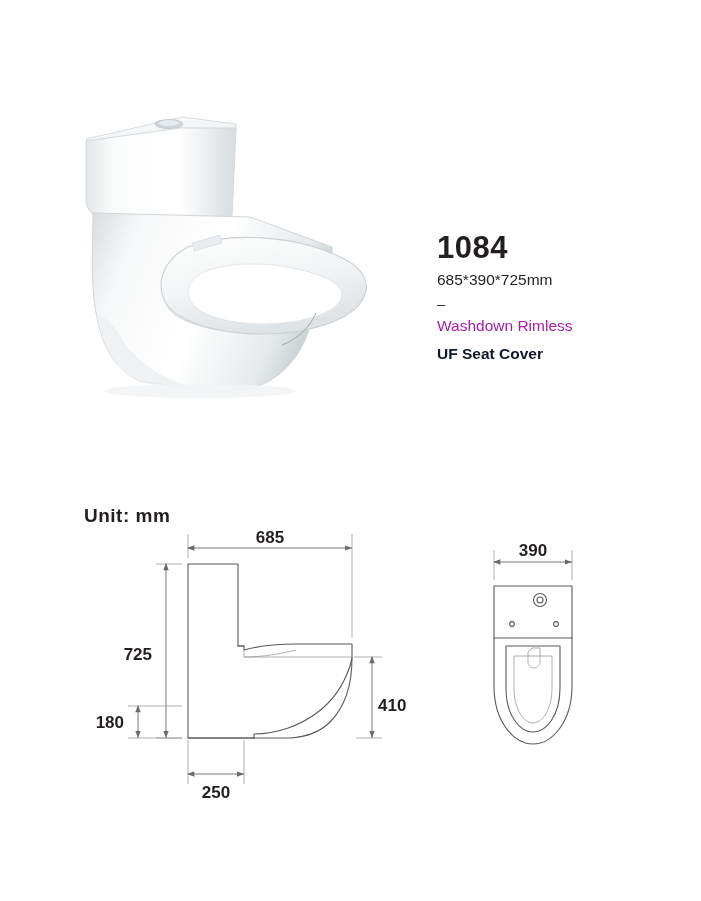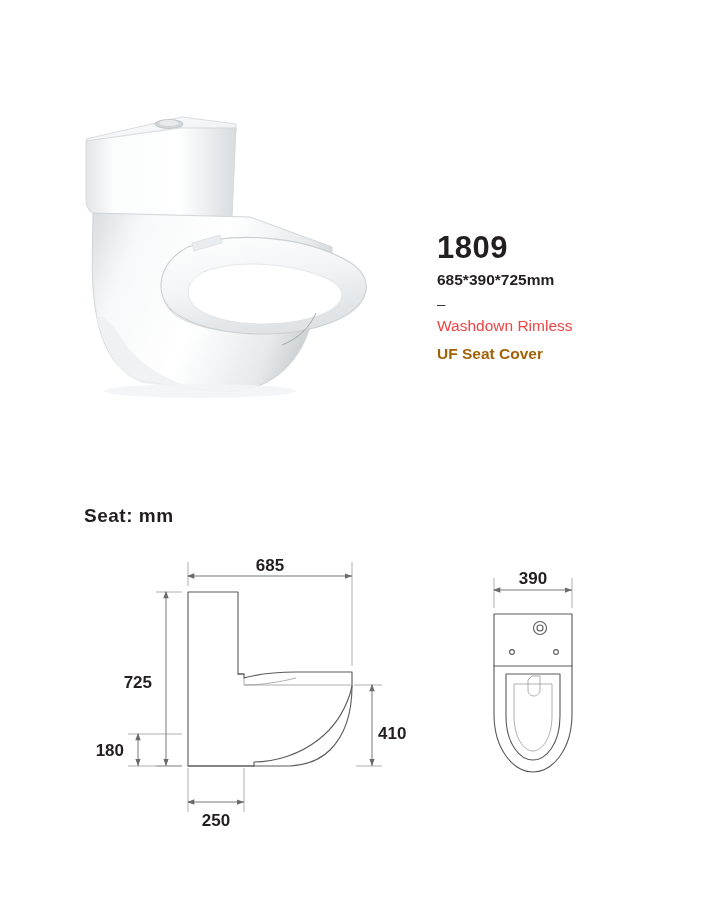--- a/index.html
+++ b/index.html
@@ -35,54 +35,54 @@
   }
   #spec-model {
     font-size: 31px;
     font-weight: bold;
     letter-spacing: 0.5px;
     line-height: 1.05;
     margin: 0 0 6px 0;
   }
   #spec-dims {
     font-size: 15.5px;
-    font-weight: bold;
+    font-weight: normal;
     margin: 0 0 10px 0;
   }
   #spec-sep {
     font-size: 15px;
     color: #333;
     margin: 0 0 9px 0;
     line-height: 0.6;
   }
   .spec-line {
     font-size: 15.5px;
     margin: 0 0 10px 0;
-    color: #ef4444;
+    color: #a21caf;
   }
   .spec-line.bold {
     font-weight: bold;
-    color: #a16207;
+    color: #0f172a;
   }
 
   
   #unit-label {
     position: absolute;
     left: 84px;
     top: 505px;
     font-size: 19px;
     font-weight: bold;
     letter-spacing: 0.5px;
   }
 
   
   #tech-drawings {
     position: absolute;
     left: 0;
-    top: 554px;
+    top: 526px;
     width: 637px;
     height: 290px;
   }
   #tech-drawings svg { display: block; }
 
   .dimtext {
     font-family: "Liberation Sans", sans-serif;
     font-size: 17px;
     font-weight: bold;
     fill: #231f20;
@@ -170,28 +170,28 @@
 
     <path d="M132 148 L160 140 L162 148 L134 156 Z" fill="#eaedef" stroke="#d4d9dc" stroke-width="0.6"></path>
 
     <path d="M222 250 C 238 244, 250 232, 256 218" class="thinline" stroke="#e0e4e6"></path>
 
     <ellipse cx="140" cy="296" rx="96" ry="7" fill="#f2f4f5" opacity="0.9"></ellipse>
   </svg>
 </div>
 
 <div id="spec-block">
-  <div id="spec-model">1809</div>
+  <div id="spec-model">1084</div>
   <div id="spec-dims">685*390*725mm</div>
   <div id="spec-sep">–</div>
   <div class="spec-line">Washdown Rimless</div>
   <div class="spec-line bold">UF Seat Cover</div>
 </div>
 
-<div id="unit-label">Seat:  mm</div>
+<div id="unit-label">Unit:  mm</div>
 
 <div id="tech-drawings">
   <svg width="701" height="290" viewBox="0 0 701 290" xmlns="http://www.w3.org/2000/svg">
     <defs>
       <marker id="arrS" markerWidth="9" markerHeight="9" refX="8" refY="3" orient="auto" markerUnits="strokeWidth">
         <path d="M0,0 L8,3 L0,6 z" fill="#6a6a6a"></path>
       </marker>
       <marker id="arrE" markerWidth="9" markerHeight="9" refX="1" refY="3" orient="auto" markerUnits="strokeWidth">
         <path d="M8,0 L0,3 L8,6 z" fill="#6a6a6a"></path>
       </marker>

